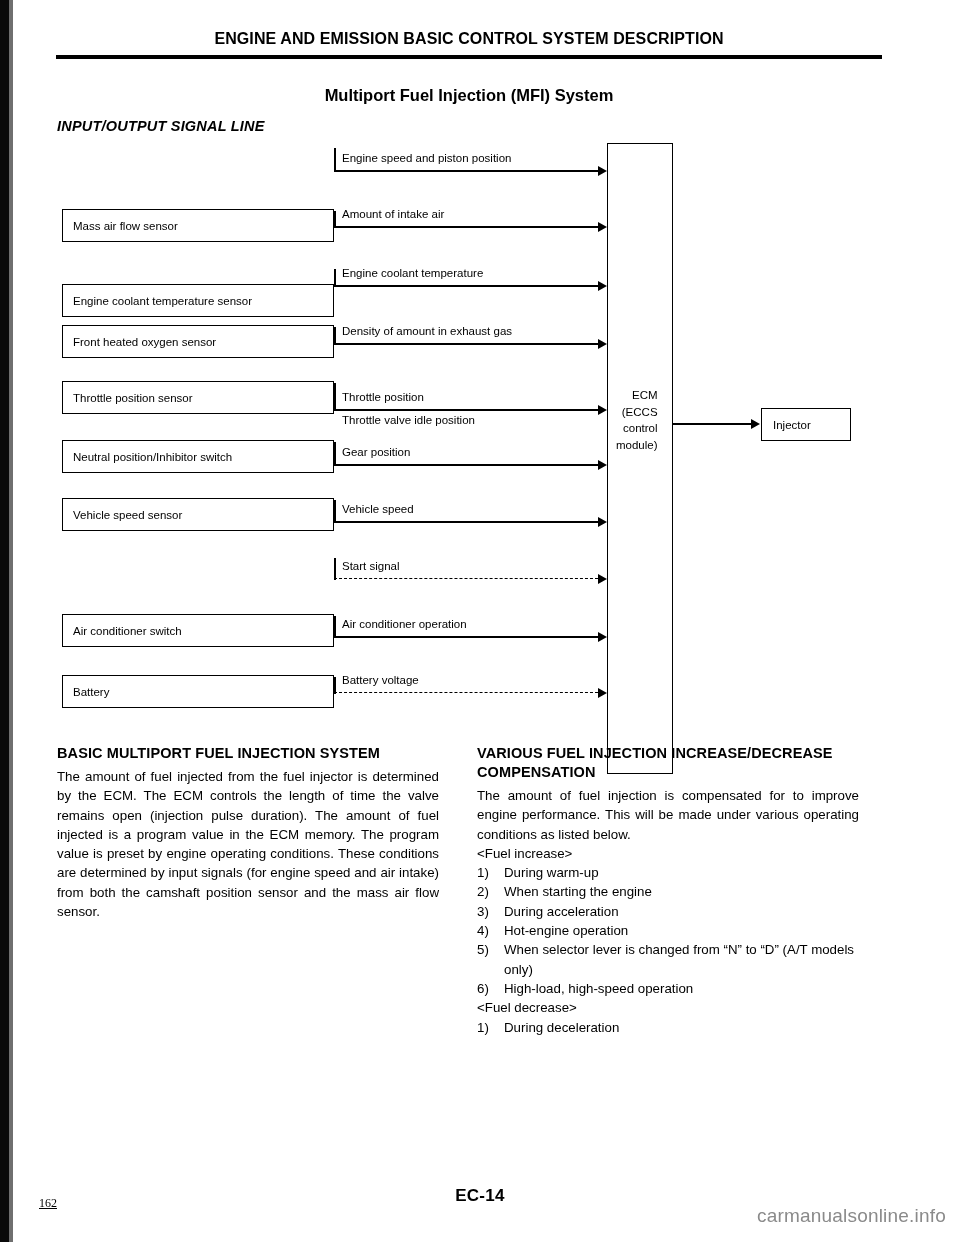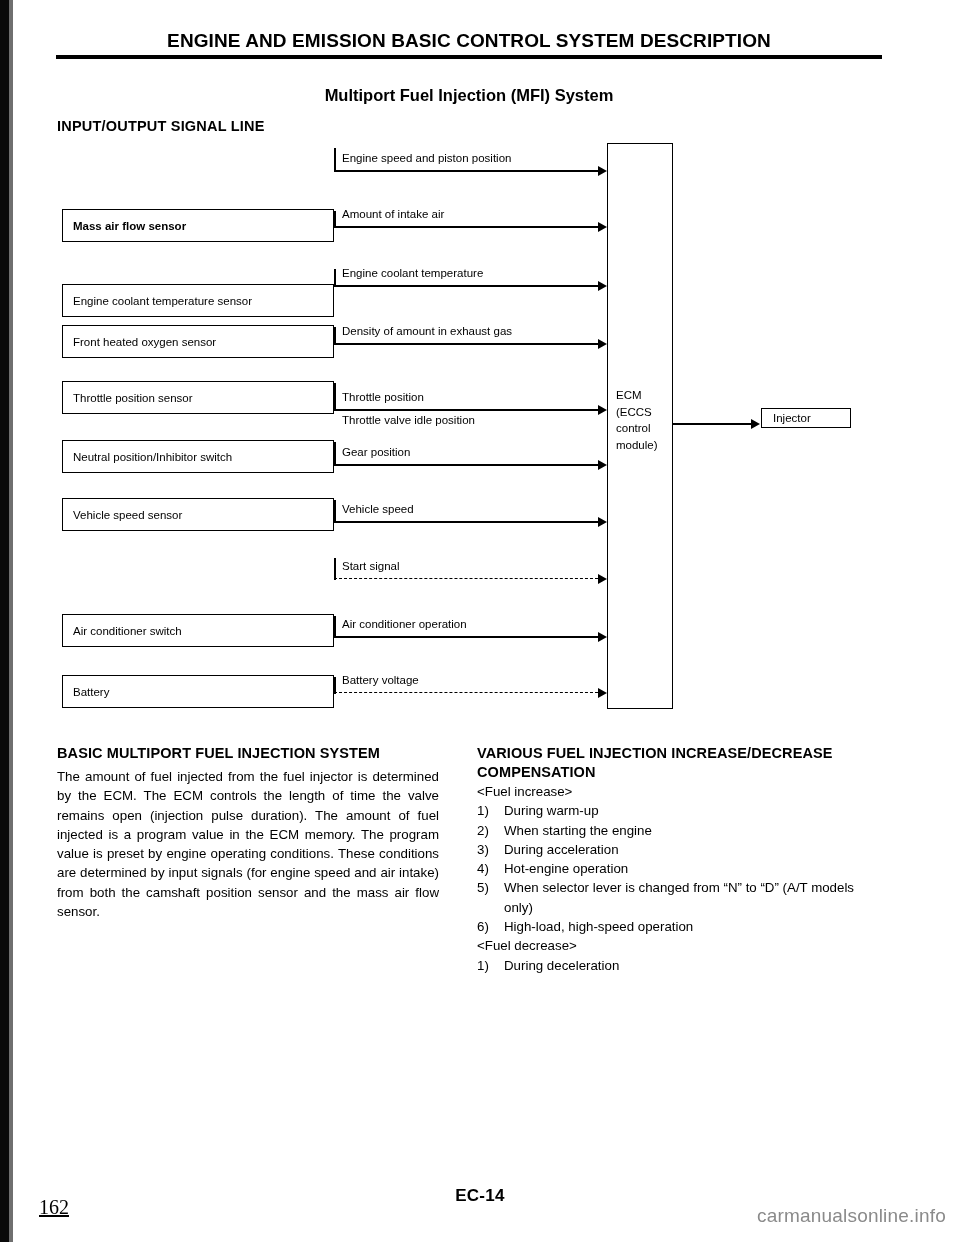--- a/index.html
+++ b/index.html
@@ -37,21 +37,21 @@
     background: #6f6f6f;
   }
 
   
   .doc-title {
     position: absolute;
     left: 56px;
     top: 30px;
     width: 826px;
     text-align: center;
-    font-size: 19px;
+    font-size: 16px;
     font-weight: bold;
     letter-spacing: 0.1px;
     white-space: nowrap;
   }
   .header-rule {
     position: absolute;
     left: 56px;
     top: 55px;
     width: 826px;
     height: 4px;
@@ -66,20 +66,21 @@
     font-size: 16.5px;
     font-weight: bold;
   }
   .subsection-title {
     position: absolute;
     left: 57px;
     top: 118px;
     font-size: 14.5px;
     font-weight: bold;
     letter-spacing: 0.2px;
+    font-style: italic;
   }
 
   
   #diagram {
     position: absolute;
     left: 0;
     top: 0;
     width: 960px;
     height: 1242px;
   }
@@ -130,40 +131,41 @@
     border-top: 5px solid transparent;
     border-bottom: 5px solid transparent;
     border-left: 9px solid #000;
   }
 
   .ecm-box {
     position: absolute;
     left: 607px;
     top: 143px;
     width: 66px;
-    height: 566px;
+    height: 631px;
     border: 1.8px solid #000;
     box-sizing: border-box;
     background: #fff;
+    text-align: right;
   }
   .ecm-text {
     position: absolute;
     left: 8px;
     top: 243px;
     font-size: 11.5px;
     line-height: 16.5px;
     white-space: nowrap;
   }
 
   .injector-box {
     position: absolute;
     left: 761px;
     top: 408px;
     width: 90px;
-    height: 20px;
+    height: 33px;
     border: 1.6px solid #000;
     box-sizing: border-box;
     background: #fff;
   }
   .injector-box .label {
     position: absolute;
     left: 11px;
     top: 50%;
     transform: translateY(-50%);
     font-size: 11.5px;
@@ -214,21 +216,21 @@
     left: 0;
     top: 0;
   }
 
   
   .page-number {
     position: absolute;
     left: 39px;
     top: 1196px;
     font-family: "Liberation Serif", serif;
-    font-size: 20px;
+    font-size: 12px;
     text-decoration: underline;
   }
   .folio {
     position: absolute;
     left: 0;
     top: 1186px;
     width: 960px;
     text-align: center;
     font-size: 17px;
     font-weight: bold;
@@ -271,21 +273,21 @@
     <div class="arrow-head" style="left:751px; top:419px;"></div>
 
     <div class="injector-box">
       <span class="label">Injector</span>
     </div>
 
       <div class="conn-stub" style="left: 334px; top: 148px; height: 24px;"></div>
       <div class="conn-line" style="left: 334px; top: 170px; width: 264px;"></div>
       <div class="arrow-head" style="left: 598px; top: 166px;"></div>
       <div class="signal-label" style="left: 342px; top: 152px;">Engine speed and piston position</div>
-      <div class="sensor-box" style="top: 209px; font-weight: bold;">
+      <div class="sensor-box" style="top: 209px;">
         <span class="label">Mass air flow sensor</span>
       </div>
       <div class="conn-stub" style="left: 334px; top: 211px; height: 17px;"></div>
       <div class="conn-line" style="left: 334px; top: 226px; width: 264px;"></div>
       <div class="arrow-head" style="left: 598px; top: 222px;"></div>
       <div class="signal-label" style="left: 342px; top: 208px;">Amount of intake air</div>
       <div class="sensor-box" style="top: 284px; text-decoration: underline;">
         <span class="label">Engine coolant temperature sensor</span>
       </div>
       <div class="conn-stub" style="left: 334px; top: 269px; height: 18px;"></div>
@@ -341,20 +343,21 @@
       <div class="signal-label" style="left: 342px; top: 674px;">Battery voltage</div>
     </div>
 
   <div class="col col-left">
     <h3>BASIC MULTIPORT FUEL INJECTION SYSTEM</h3>
     <p class="body">The amount of fuel injected from the fuel injector is determined by the ECM. The ECM controls the length of time the valve remains open (injection pulse duration). The amount of fuel injected is a program value in the ECM memory. The program value is preset by engine operating conditions. These conditions are determined by input signals (for engine speed and air intake) from both the camshaft position sensor and the mass air flow sensor.</p>
   </div>
 
   <div class="col col-right">
     <h3>VARIOUS FUEL INJECTION INCREASE/DECREASE COMPENSATION</h3>
+    <p class="body">The amount of fuel injection is compensated for to improve engine performance. This will be made under various operating conditions as listed below.</p>
     <div class="marker-line">&lt;Fuel increase&gt;</div>
     <ol class="numlist" id="increase-list">
         <li><span class="num">1)</span><span>During warm-up</span></li>
         <li><span class="num">2)</span><span>When starting the engine</span></li>
         <li><span class="num">3)</span><span>During acceleration</span></li>
         <li><span class="num">4)</span><span>Hot-engine operation</span></li>
         <li><span class="num">5)</span><span>When selector lever is changed from “N” to “D” (A/T models only)</span></li>
         <li><span class="num">6)</span><span>High-load, high-speed operation</span></li>
       </ol>
     <div class="marker-line">&lt;Fuel decrease&gt;</div>

